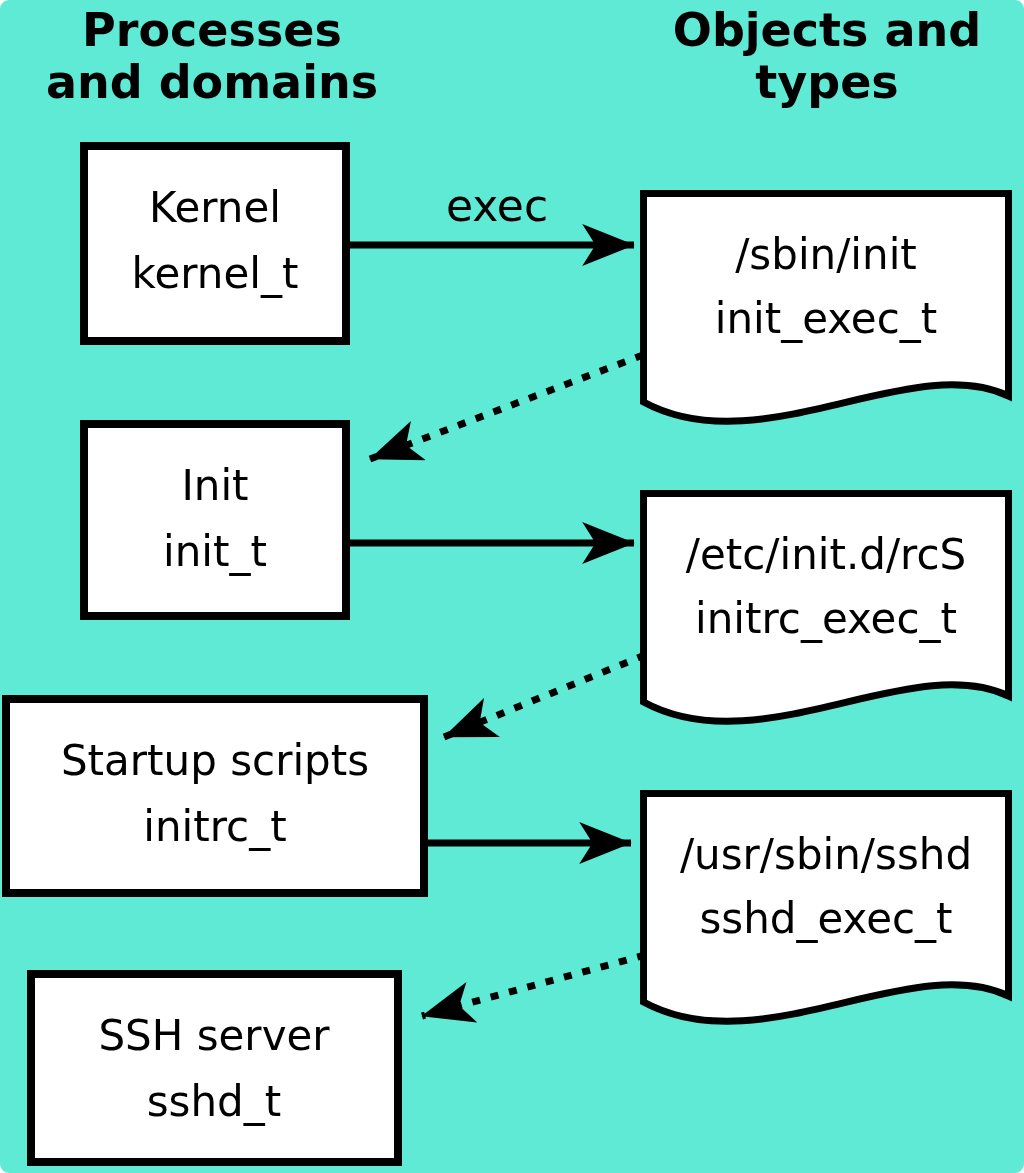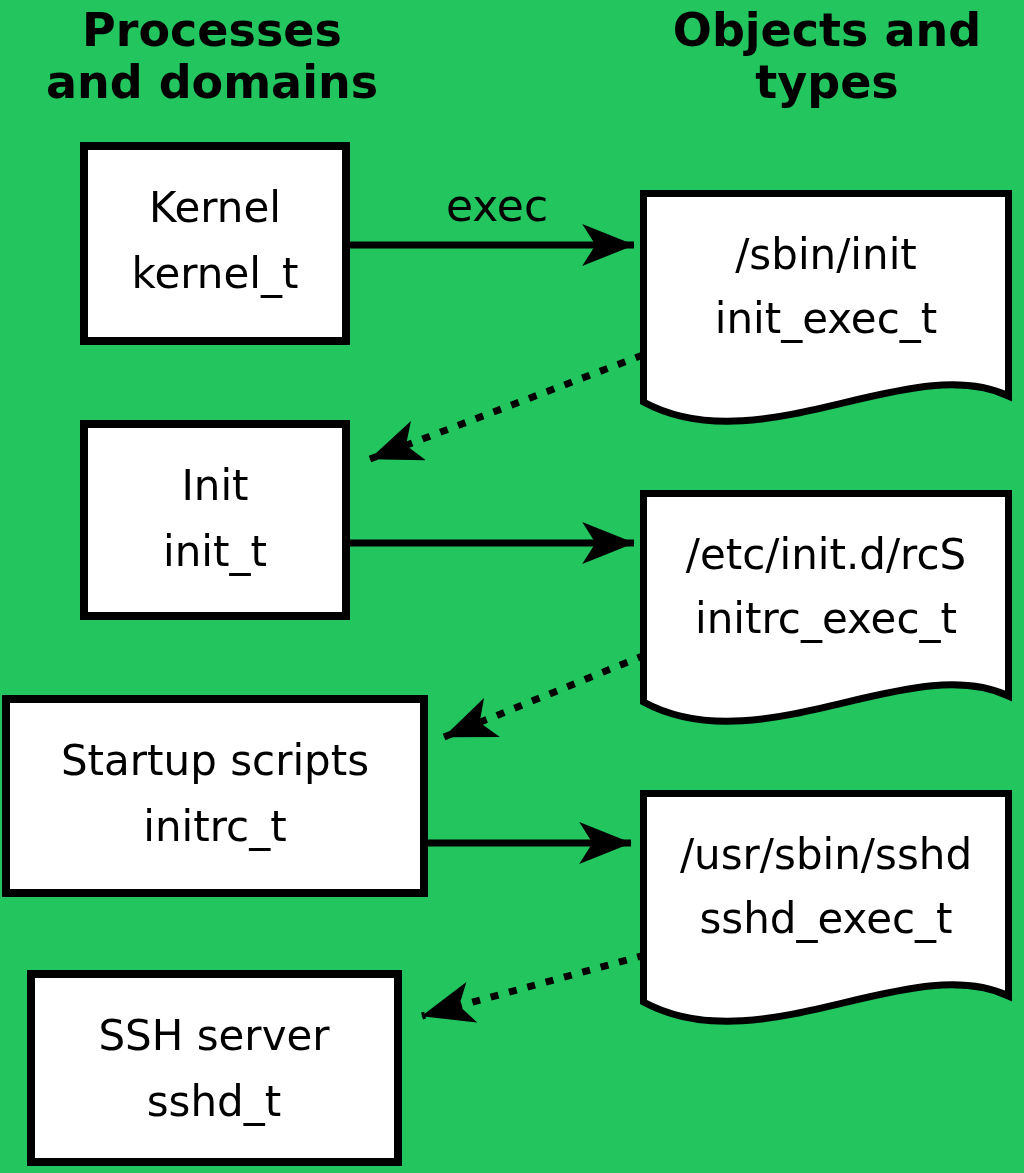--- a/index.html
+++ b/index.html
@@ -4,22 +4,23 @@
 <style>
   html, body {
     margin: 0;
     padding: 0;
     background: #ffffff;
   }
   #stage {
     position: relative;
     width: 1024px;
     height: 1173px;
-    background: #22c55e;
+    background: #5eead4;
     overflow: hidden;
+    border-radius: 9px;
   }
   svg {
     display: block;
   }
   .shape {
     fill: #ffffff;
     stroke: #000000;
   }
   .box { stroke-width: 8; }
   .doc { stroke-width: 7; }

